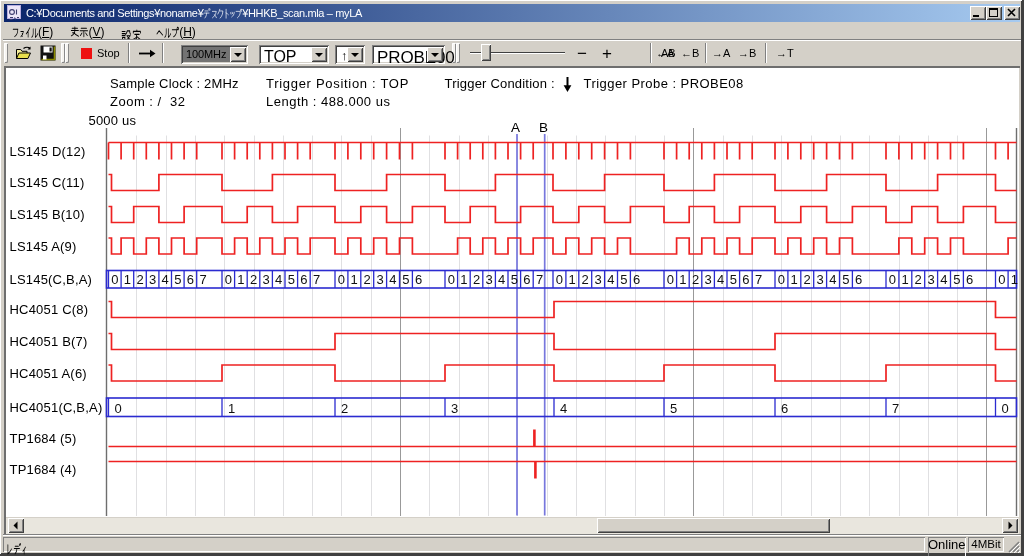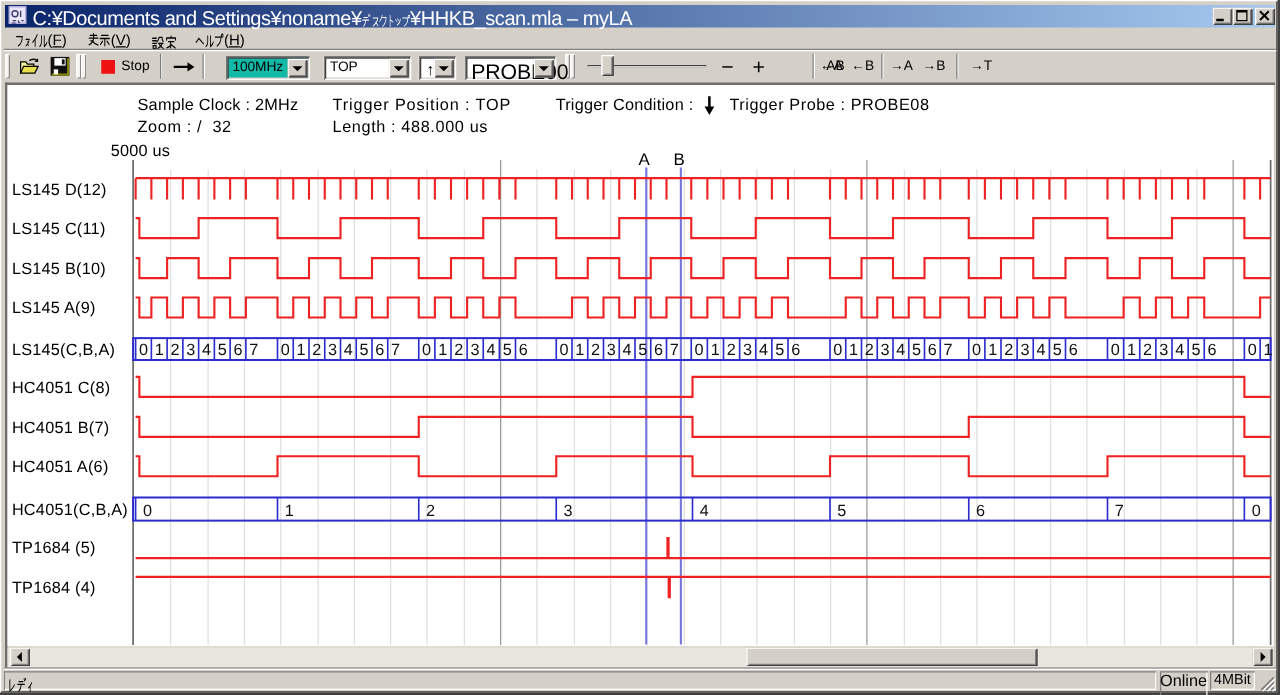--- a/index.html
+++ b/index.html
@@ -17,21 +17,21 @@
 <div class="abs" style="left:0;top:554px;width:1024px;height:2px;background:#404040"></div>
 <div class="abs" style="left:1022px;top:0;width:2px;height:556px;background:#404040"></div>
 <div class="abs" style="left:4px;top:4px;width:1016px;height:18px;background:linear-gradient(90deg,#0a246a,#a6caf0)"></div>
 <div class="abs" style="left:7px;top:5px;width:14px;height:14px;background:#ece6f8;border:1px solid #b8aee0">
 <svg width="12" height="12" viewBox="0 0 12 12">
       <g stroke="#3c3c6e" fill="none" stroke-width="1.1">
 <circle cx="4" cy="4" r="2.4"></circle>
         <path d="M8.5 1.5v5 M2 9.5h3 M6.5 9.5l1 2 M9 9.5h2 M1.5 11.5h3"></path>
       </g>
     </svg></div>
-<div class="abs" style="left:26px;top:7px;height:14px;color:#fff;font-size:16px;letter-spacing:-0.35px;white-space:nowrap">C:¥Documents and Settings¥noname¥<span style="letter-spacing:0"><svg width="7.5" height="11" viewBox="0 0 13.5 13" preserveAspectRatio="none" style="vertical-align:-2px">
+<div class="abs" style="left:26px;top:7px;height:14px;color:#fff;font-size:11px;letter-spacing:-0.35px;white-space:nowrap">C:¥Documents and Settings¥noname¥<span style="letter-spacing:0"><svg width="7.5" height="11" viewBox="0 0 13.5 13" preserveAspectRatio="none" style="vertical-align:-2px">
         <path d="M3.5 3.5h5.5 M2 6h8.8 M6.6 6c-.2 2.4-1.3 4.4-3.2 5.8 M10.3 1.2l.8 1.6 M12 .6l.8 1.6" stroke="#fff" stroke-width="1.0" fill="none" stroke-linecap="round"></path>
       </svg><svg width="6.4" height="11" viewBox="0 0 11.5 13" preserveAspectRatio="none" style="vertical-align:-2px">
         <path d="M2.5 4h7c-1 3.5-3.4 6-6.8 7.6 M6.4 8c1.4 1.1 2.6 2.3 3.4 3.5" stroke="#fff" stroke-width="1.0" fill="none" stroke-linecap="round"></path>
       </svg><svg width="6.4" height="11" viewBox="0 0 11.5 13" preserveAspectRatio="none" style="vertical-align:-2px">
         <path d="M5 1.5C4.2 3.7 3.1 5.5 1.5 7.2 M5.5 3.5h5c0 3.3-1.7 6.3-4.8 8.4" stroke="#fff" stroke-width="1.0" fill="none" stroke-linecap="round"></path>
       </svg><svg width="5.0" height="11" viewBox="0 0 9.5 13" preserveAspectRatio="none" style="vertical-align:-2px">
         <path d="M4 1.5v10.5 M4 5.8c1.8.6 3.3 1.3 4.4 2.1" stroke="#fff" stroke-width="1.0" fill="none" stroke-linecap="round"></path>
       </svg><svg width="6.0" height="11" viewBox="0 0 11 13" preserveAspectRatio="none" style="vertical-align:-2px">
         <path d="M3 5.5l.8 1.7 M5.8 5l.8 1.7 M9.6 5c0 2.4-1.8 4.4-4.6 5.6" stroke="#fff" stroke-width="1.0" fill="none" stroke-linecap="round"></path>
       </svg><svg width="7.5" height="11" viewBox="0 0 13.5 13" preserveAspectRatio="none" style="vertical-align:-2px">
@@ -96,28 +96,28 @@
 <rect x="3.5" y="1.5" width="9" height="6" fill="#fff"></rect>
 <rect x="9.5" y="2.5" width="2.2" height="4" fill="#111"></rect>
 <rect x="3" y="10.5" width="3.5" height="4" fill="#fff"></rect>
   </svg>
 <div class="abs" style="left:81px;top:48px;width:11px;height:11px;background:#ee1111"></div>
 <div class="abs tbtn" style="left:97px;top:47px">Stop</div>
 <svg class="abs" style="left:138px;top:47px" width="20" height="13" viewBox="0 0 20 13">
     <path d="M1 6.5h12" stroke="#000" stroke-width="1.8"></path>
     <path d="M12 2.8l5.5 3.7-5.5 3.7z" fill="#000"></path>
   </svg>
-<div class="abs sunk2" style="left:181px;top:45px;width:67px;height:19px;background:#14b8a6">
+<div class="abs sunk2" style="left:181px;top:45px;width:67px;height:19px;background:#737373">
     <div class="abs tbtn" style="left:5px;top:3px;font-size:11px;letter-spacing:-0.1px">100MHz</div>
     <div class="abs raised" style="right:2px;top:2px;width:16px;height:15px">
       <div class="abs" style="left:4px;top:6px;width:0;height:0;border:4px solid transparent;border-top:4px solid #000"></div>
     </div>
   </div>
 <div class="abs sunk2" style="left:259px;top:45px;width:70px;height:19px;background:#fff">
-    <div class="abs tbtn" style="left:5px;top:3px;font-size:11px;letter-spacing:-0.1px">TOP</div>
+    <div class="abs tbtn" style="left:5px;top:3px;font-size:16px;letter-spacing:-0.1px">TOP</div>
     <div class="abs raised" style="right:2px;top:2px;width:16px;height:15px">
       <div class="abs" style="left:4px;top:6px;width:0;height:0;border:4px solid transparent;border-top:4px solid #000"></div>
     </div>
   </div>
 <div class="abs sunk2" style="left:335px;top:45px;width:30px;height:19px;background:#fff">
     <div class="abs tbtn" style="left:6px;top:3px;font-size:13px;letter-spacing:-0.1px">↑</div>
     <div class="abs raised" style="right:2px;top:2px;width:16px;height:15px">
       <div class="abs" style="left:4px;top:6px;width:0;height:0;border:4px solid transparent;border-top:4px solid #000"></div>
     </div>
   </div>

